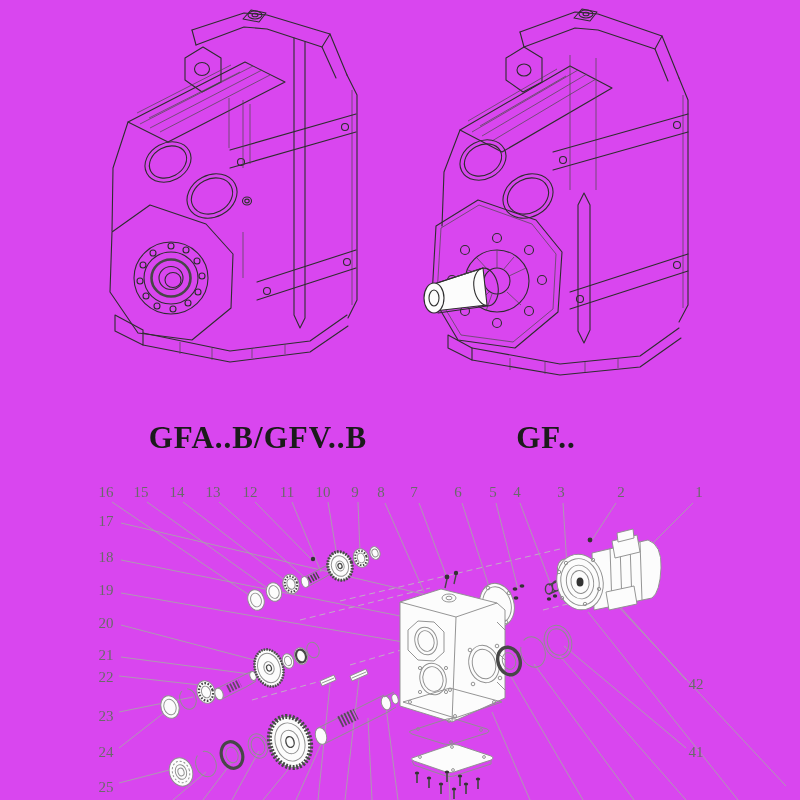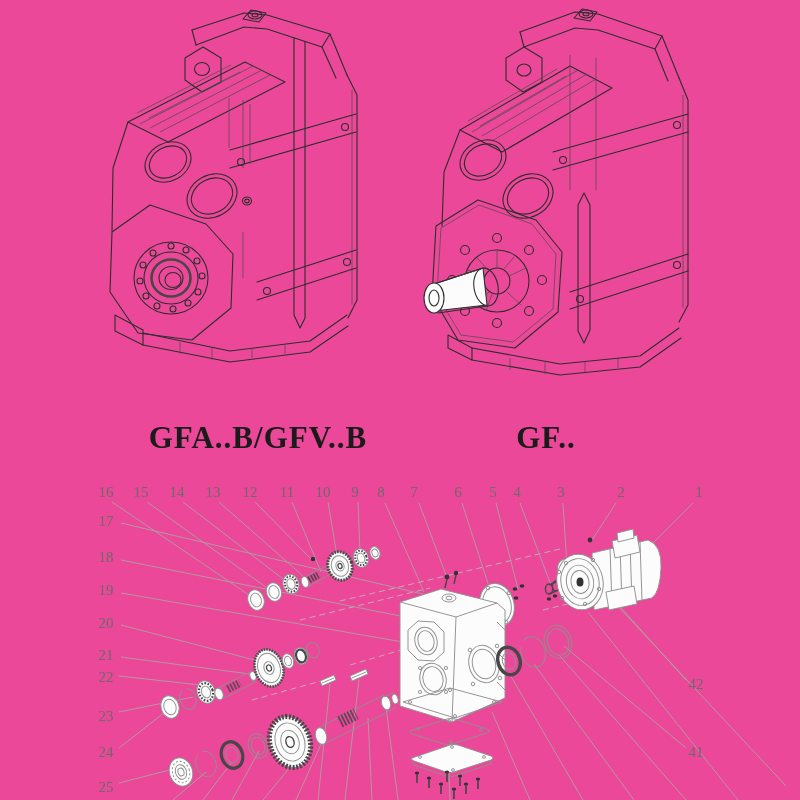--- a/index.html
+++ b/index.html
@@ -1,16 +1,16 @@
 <!DOCTYPE html>
 <html><head>
 <meta charset="utf-8">
 <style>
   html,body{margin:0;padding:0;background:#ffffff;}
-  #page{position:relative;width:800px;height:800px;background:#ec4899;overflow:hidden;
+  #page{position:relative;width:800px;height:800px;background:#d946ef;overflow:hidden;
         font-family:"Liberation Serif",serif;}
   svg{display:block;}
   .ln{fill:none;stroke:#2e2e2e;stroke-width:1.1;stroke-linejoin:round;stroke-linecap:round;}
   .lnw{fill:#fcfcfc;stroke:#2e2e2e;stroke-width:1.1;stroke-linejoin:round;}
   .lnthin{fill:none;stroke:#4a4a4a;stroke-width:.7;}
   .xln{fill:none;stroke:#8f8f8f;stroke-width:.95;stroke-linejoin:round;}
   .xw{fill:#fcfcfc;stroke:#8f8f8f;stroke-width:.95;stroke-linejoin:round;}
   .xdark{fill:none;stroke:#474747;}
   .lead{fill:none;stroke:#a6a6a6;stroke-width:.85;}
   .dash{fill:none;stroke:#bdbdbd;stroke-width:.85;stroke-dasharray:6 4;}

